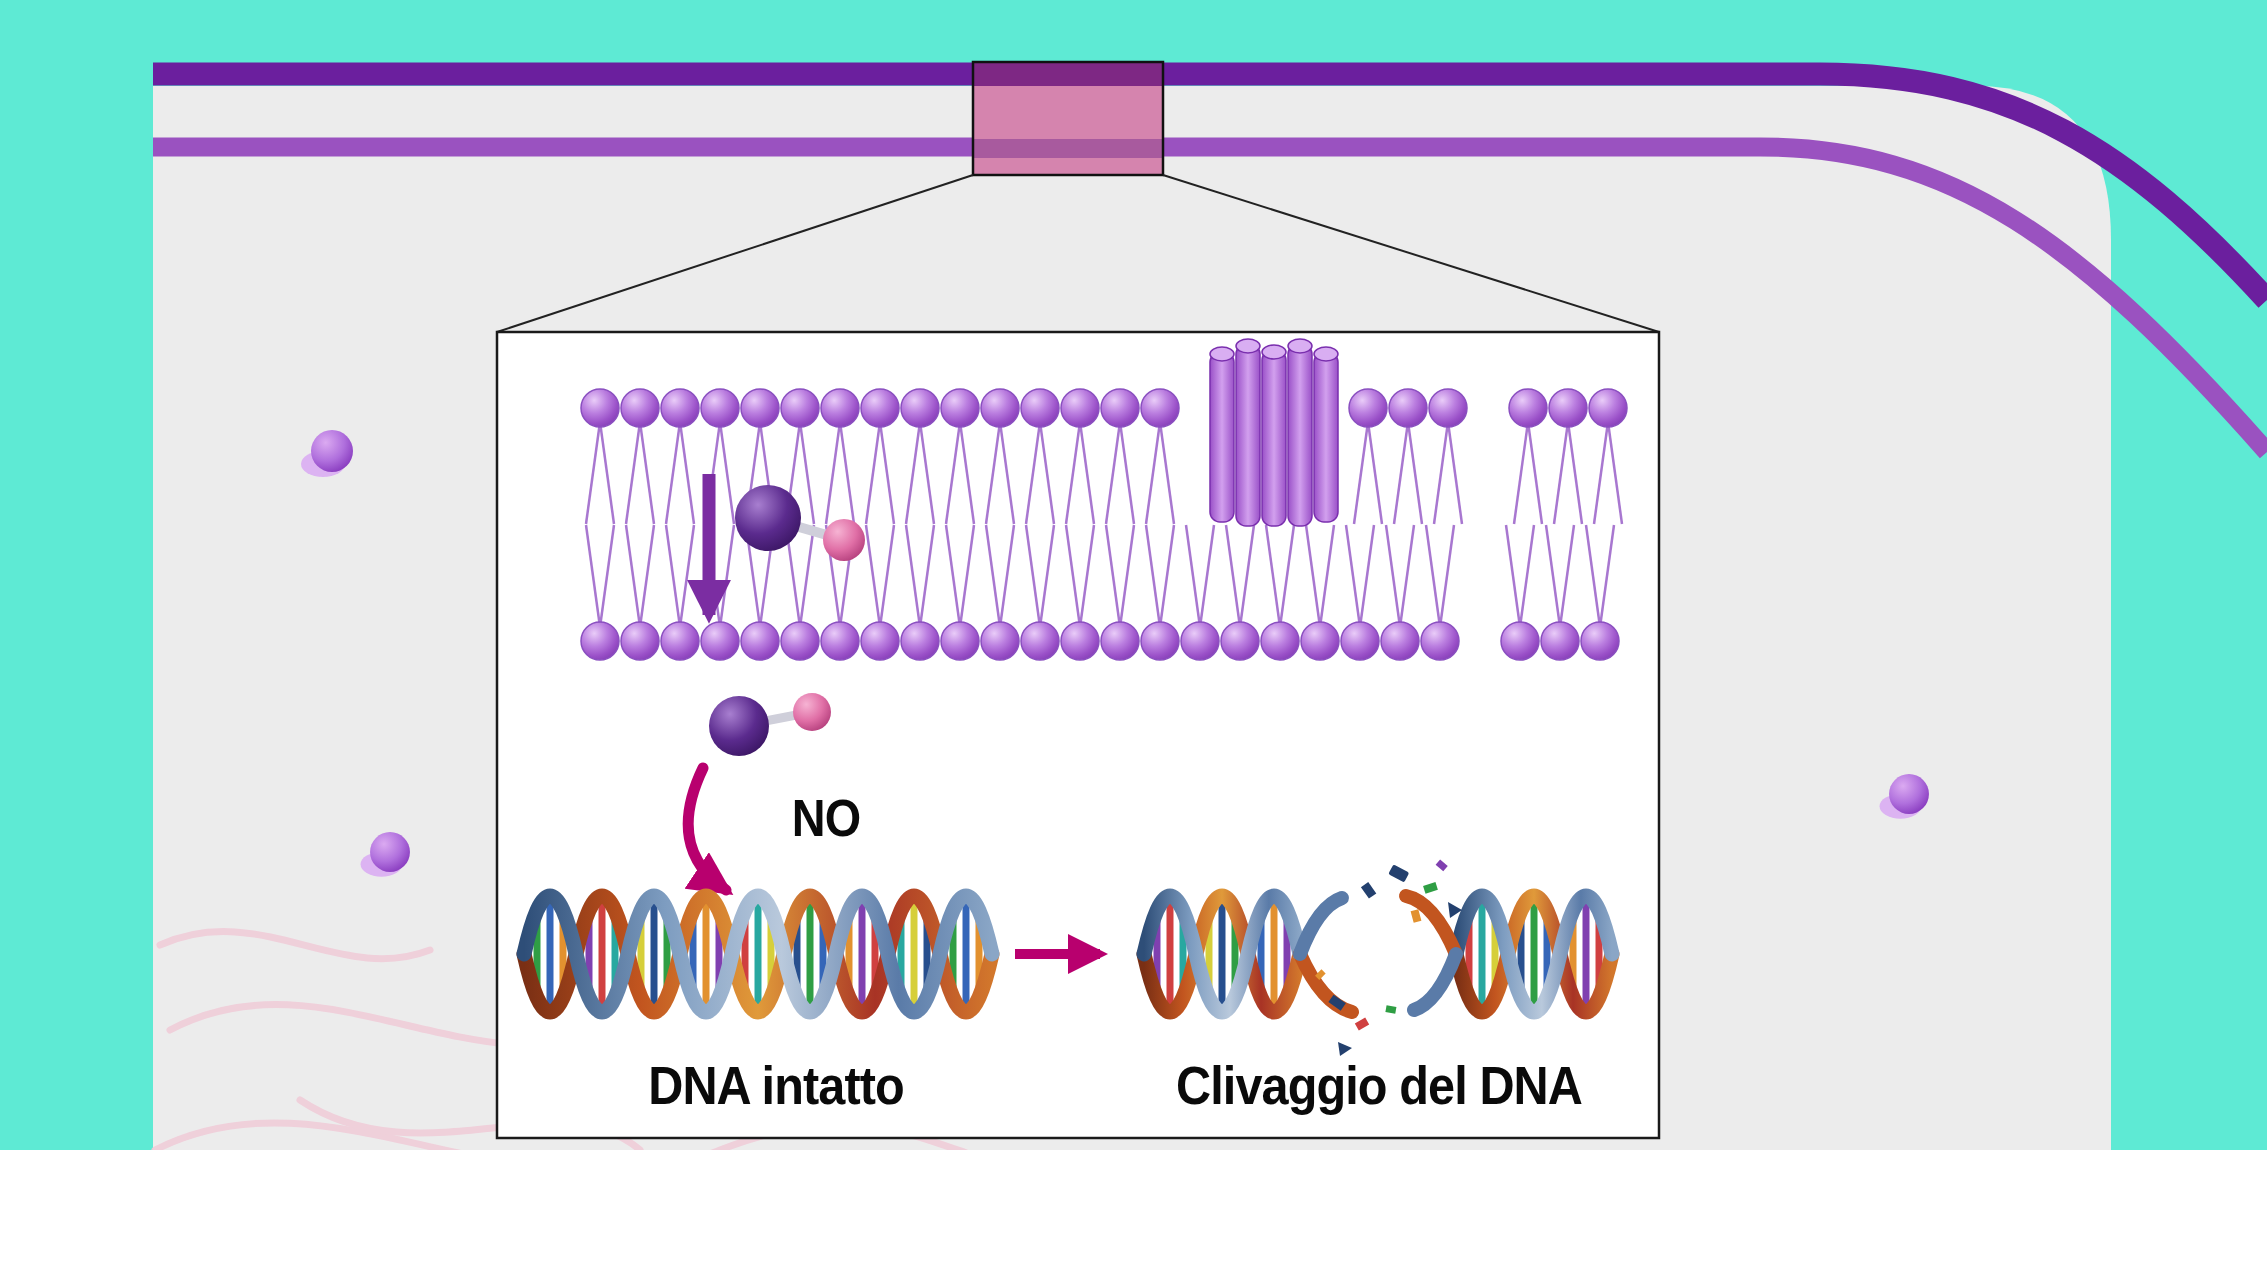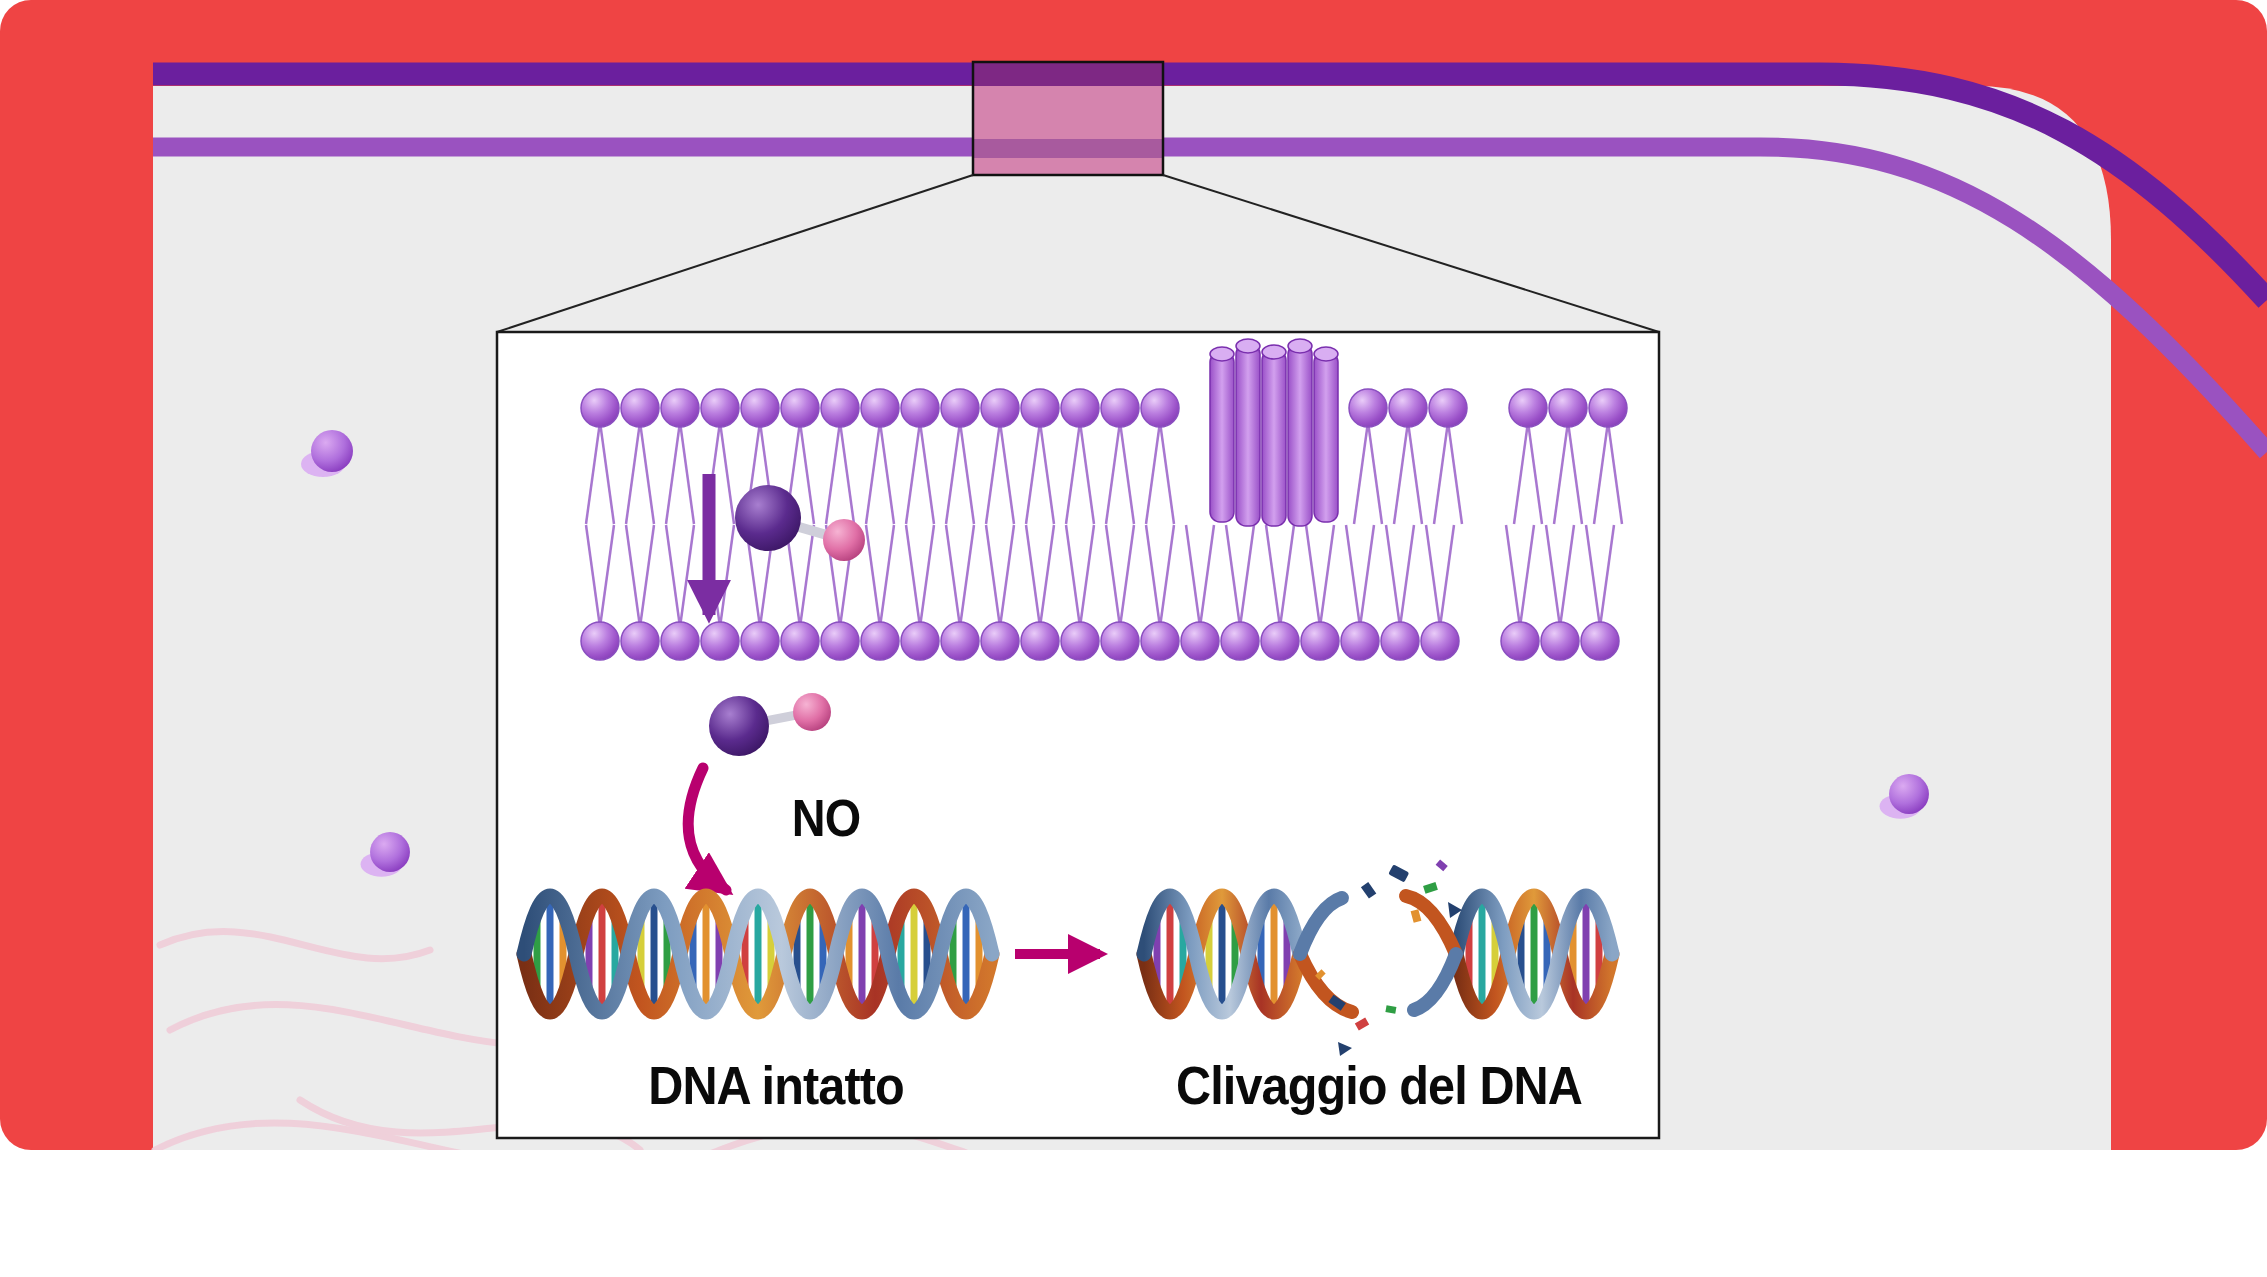--- a/index.html
+++ b/index.html
@@ -1,17 +1,17 @@
 <!DOCTYPE html>
 <html><head>
 <meta charset="utf-8">
 <style>
   html,body{margin:0;padding:0;background:#ffffff;}
-  .stage{position:relative;width:2267px;height:1150px;background:#ef4444;overflow:hidden;
-         font-family:"Liberation Sans",sans-serif;border-radius:31px;}
+  .stage{position:relative;width:2267px;height:1150px;background:#5eead4;overflow:hidden;
+         font-family:"Liberation Sans",sans-serif;}
   .scene{position:absolute;left:0;top:0;}
   .fig-label{position:absolute;font-family:"Liberation Sans",sans-serif;font-weight:700;
              color:#0a0a0a;white-space:nowrap;transform:translateX(-50%) scaleX(.9);
              letter-spacing:-1px;}
   #no-label{left:826px;top:788px;font-size:52px;}
   #dna-intact-label{left:776px;top:1054px;font-size:54px;}
   #dna-cleaved-label{left:1379px;top:1054px;font-size:54px;}
 </style>
 </head>
 <body>

